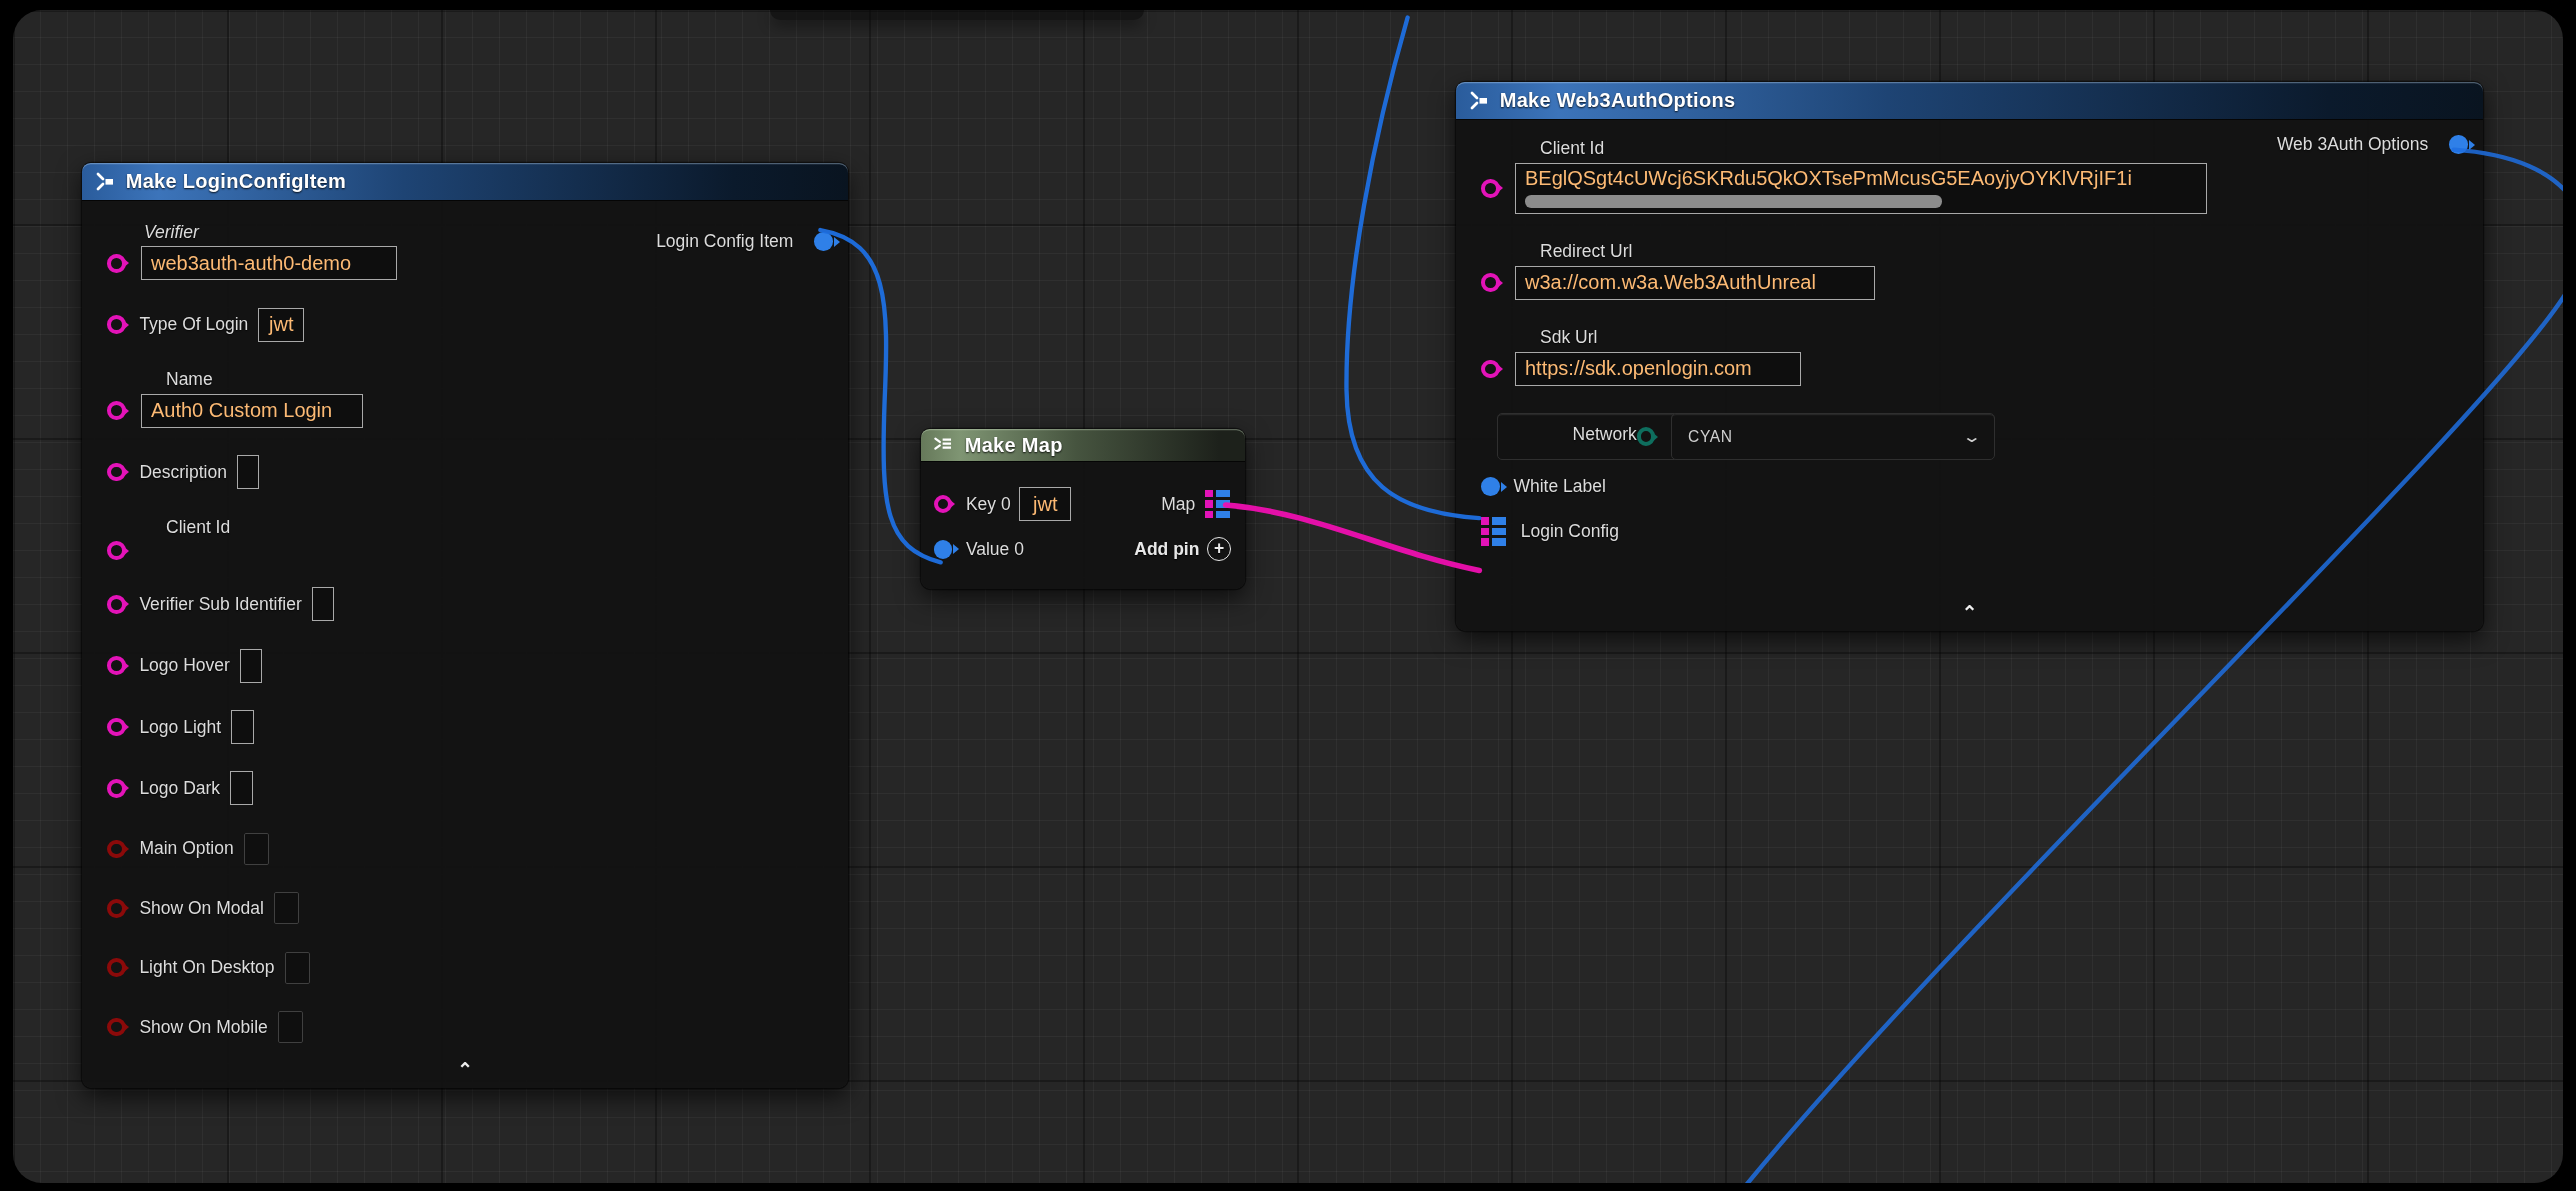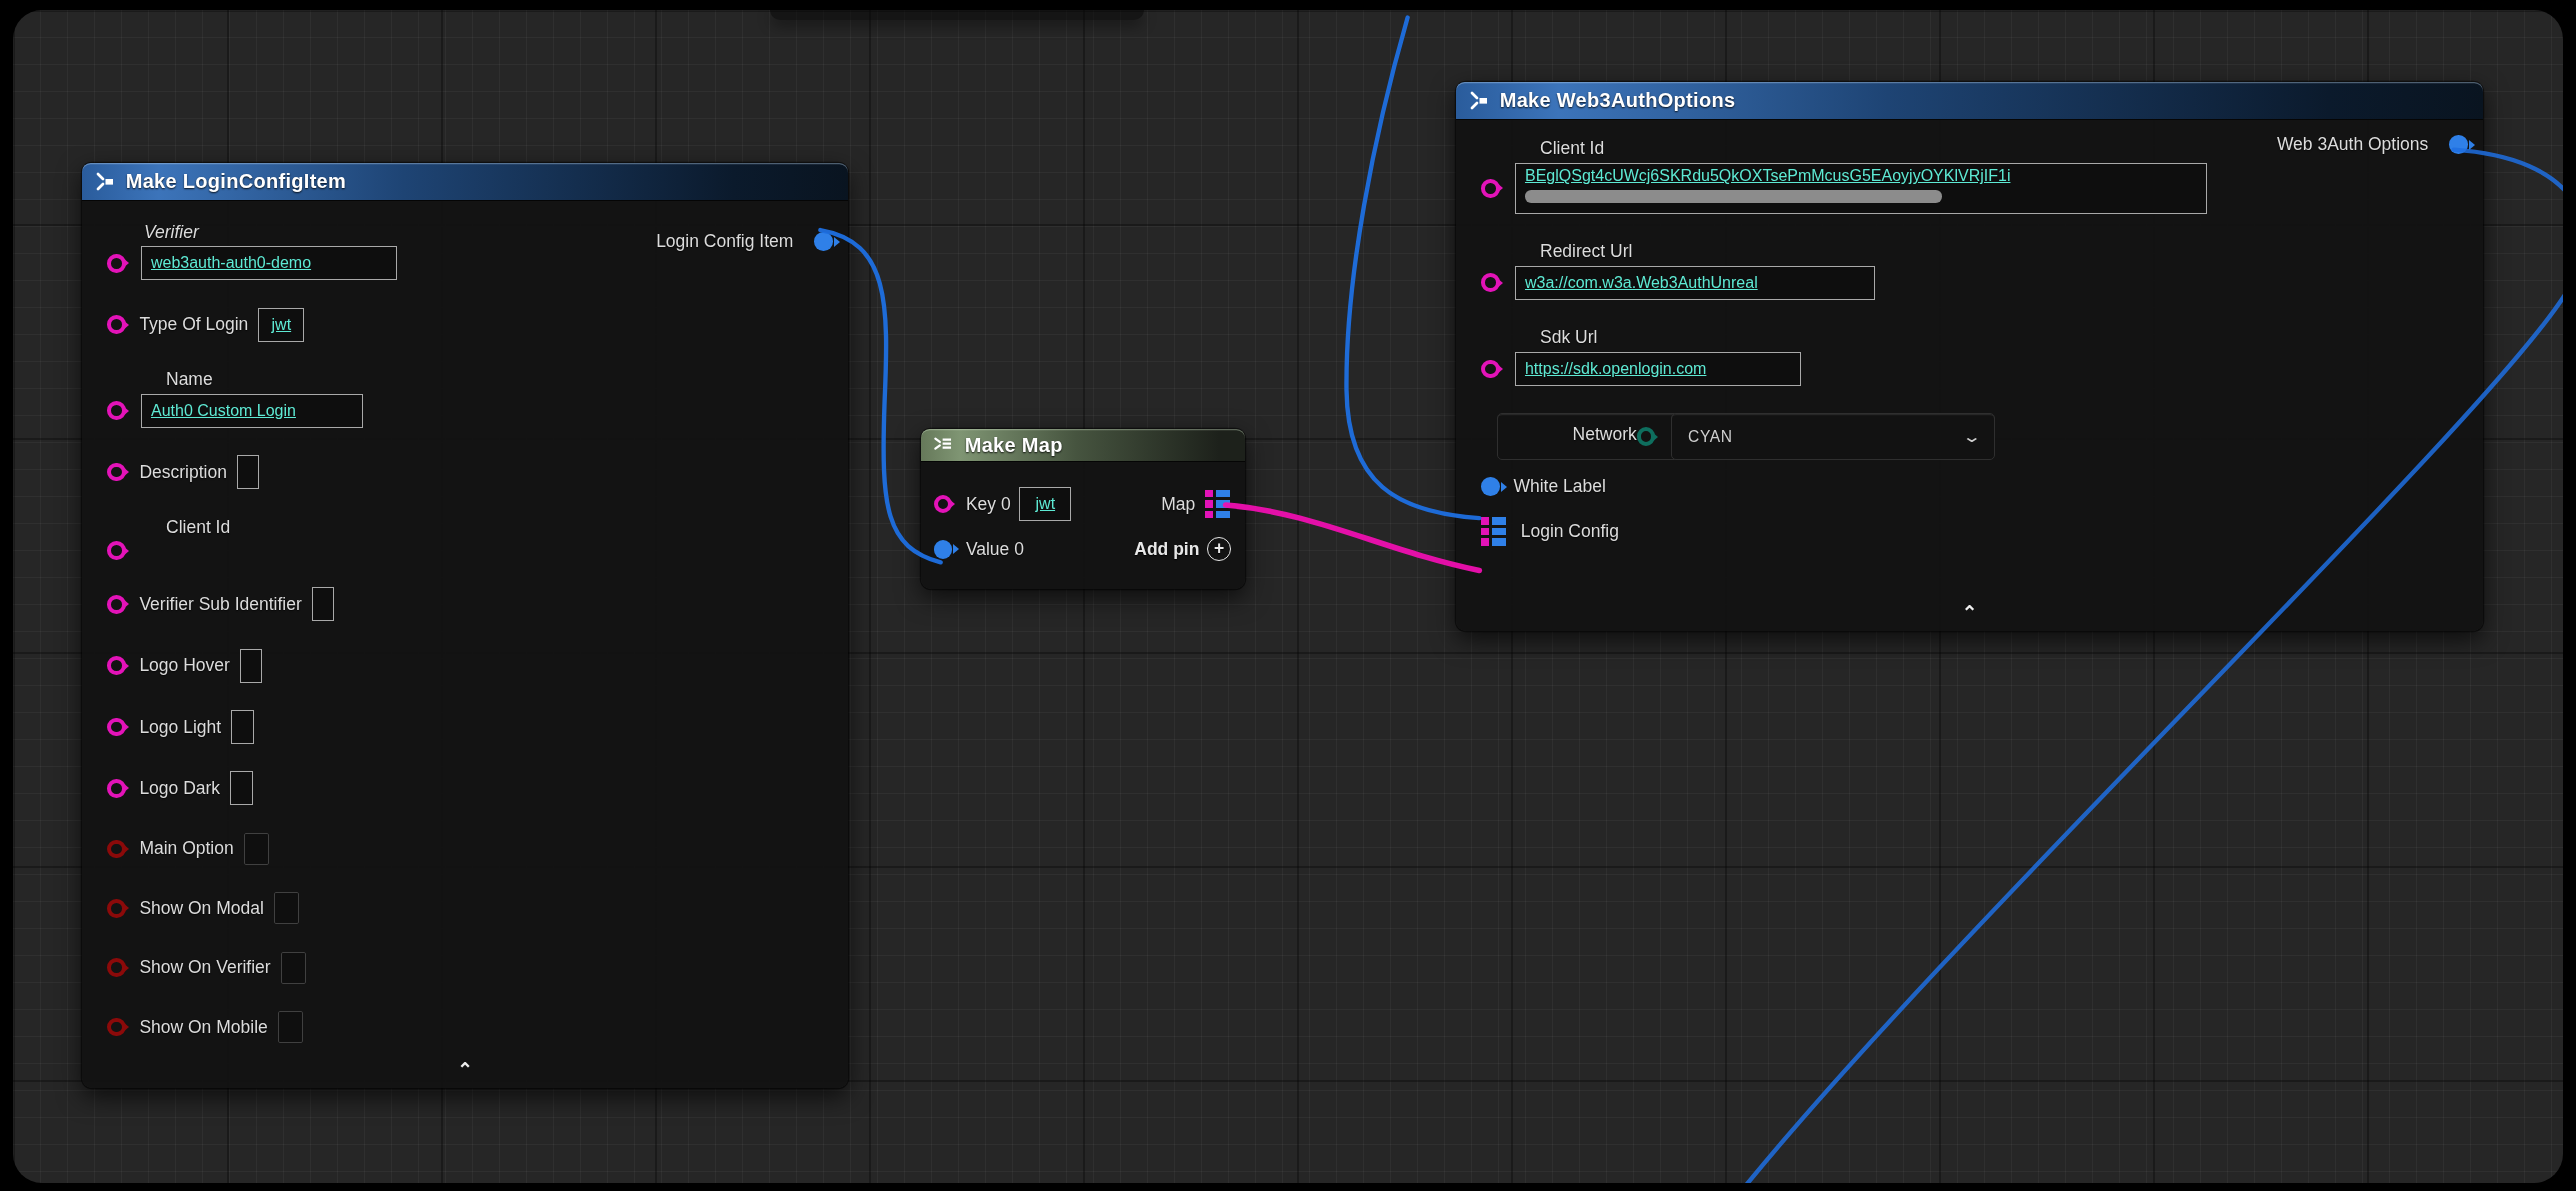--- a/index.html
+++ b/index.html
@@ -36,22 +36,22 @@
   .nrows{position:relative;}
   .row{display:flex;align-items:center;margin-bottom:27.4px;}
   .row.stacked{display:block;}
   .row .hrow{display:flex;align-items:center;}
   .lbl{color:#dcdcdc;font-size:17.5px;line-height:21px;white-space:nowrap;
        text-shadow:0 0.6px 1.2px rgba(0,0,0,.7);}
   .stacked>.lbl{margin-left:59px;margin-bottom:3.7px;}
   .row.inline .lbl,.row.bool .lbl,.row.plain .lbl{margin-left:13.7px;margin-right:10px;}
 
   .ibox{box-sizing:border-box;height:34px;background:#0e0e0e;border:1.2px solid #a9a9a9;
-    color:#5eead4;font-size:16px;display:flex;align-items:center;padding:0 8.7px;
-    white-space:nowrap;overflow:hidden;text-decoration:underline;}
+    color:#fdba74;font-size:20px;display:flex;align-items:center;padding:0 8.7px;
+    white-space:nowrap;overflow:hidden;}
   .stacked .ibox{margin-left:15.6px;}
   .ibox.tall{height:51px;display:block;padding-top:3.7px;}
   .ibox.center{justify-content:center;padding:0;}
   .hscroll{height:12.5px;width:62%;background:#8c8c8c;border-radius:6.2px;margin-top:5px;}
   .checkbox{box-sizing:border-box;width:25px;height:32px;background:#0f0f0f;
     border:1.9px solid #404040;border-radius:1.9px;}
   .row.inline .ibox.empty{width:22.4px;padding:0;}
 
   .dropdown{box-sizing:border-box;width:324px;height:47px;margin-left:15.6px;background:#121212;
     border:1.2px solid #2f2f2f;border-radius:5px;display:flex;align-items:center;
@@ -186,21 +186,21 @@
           <span class="lbl">Main Option</span>
           <span class="checkbox"></span>
         </div>
         <div class="row bool">
           <span class="pin ring k-bool"></span>
           <span class="lbl">Show On Modal</span>
           <span class="checkbox"></span>
         </div>
         <div class="row bool">
           <span class="pin ring k-bool"></span>
-          <span class="lbl">Show On Verifier</span>
+          <span class="lbl">Light On Desktop</span>
           <span class="checkbox"></span>
         </div>
         <div class="row bool">
           <span class="pin ring k-bool"></span>
           <span class="lbl">Show On Mobile</span>
           <span class="checkbox"></span>
         </div>
       </div>
     <span class="collapse">⌃</span>
   </div>

